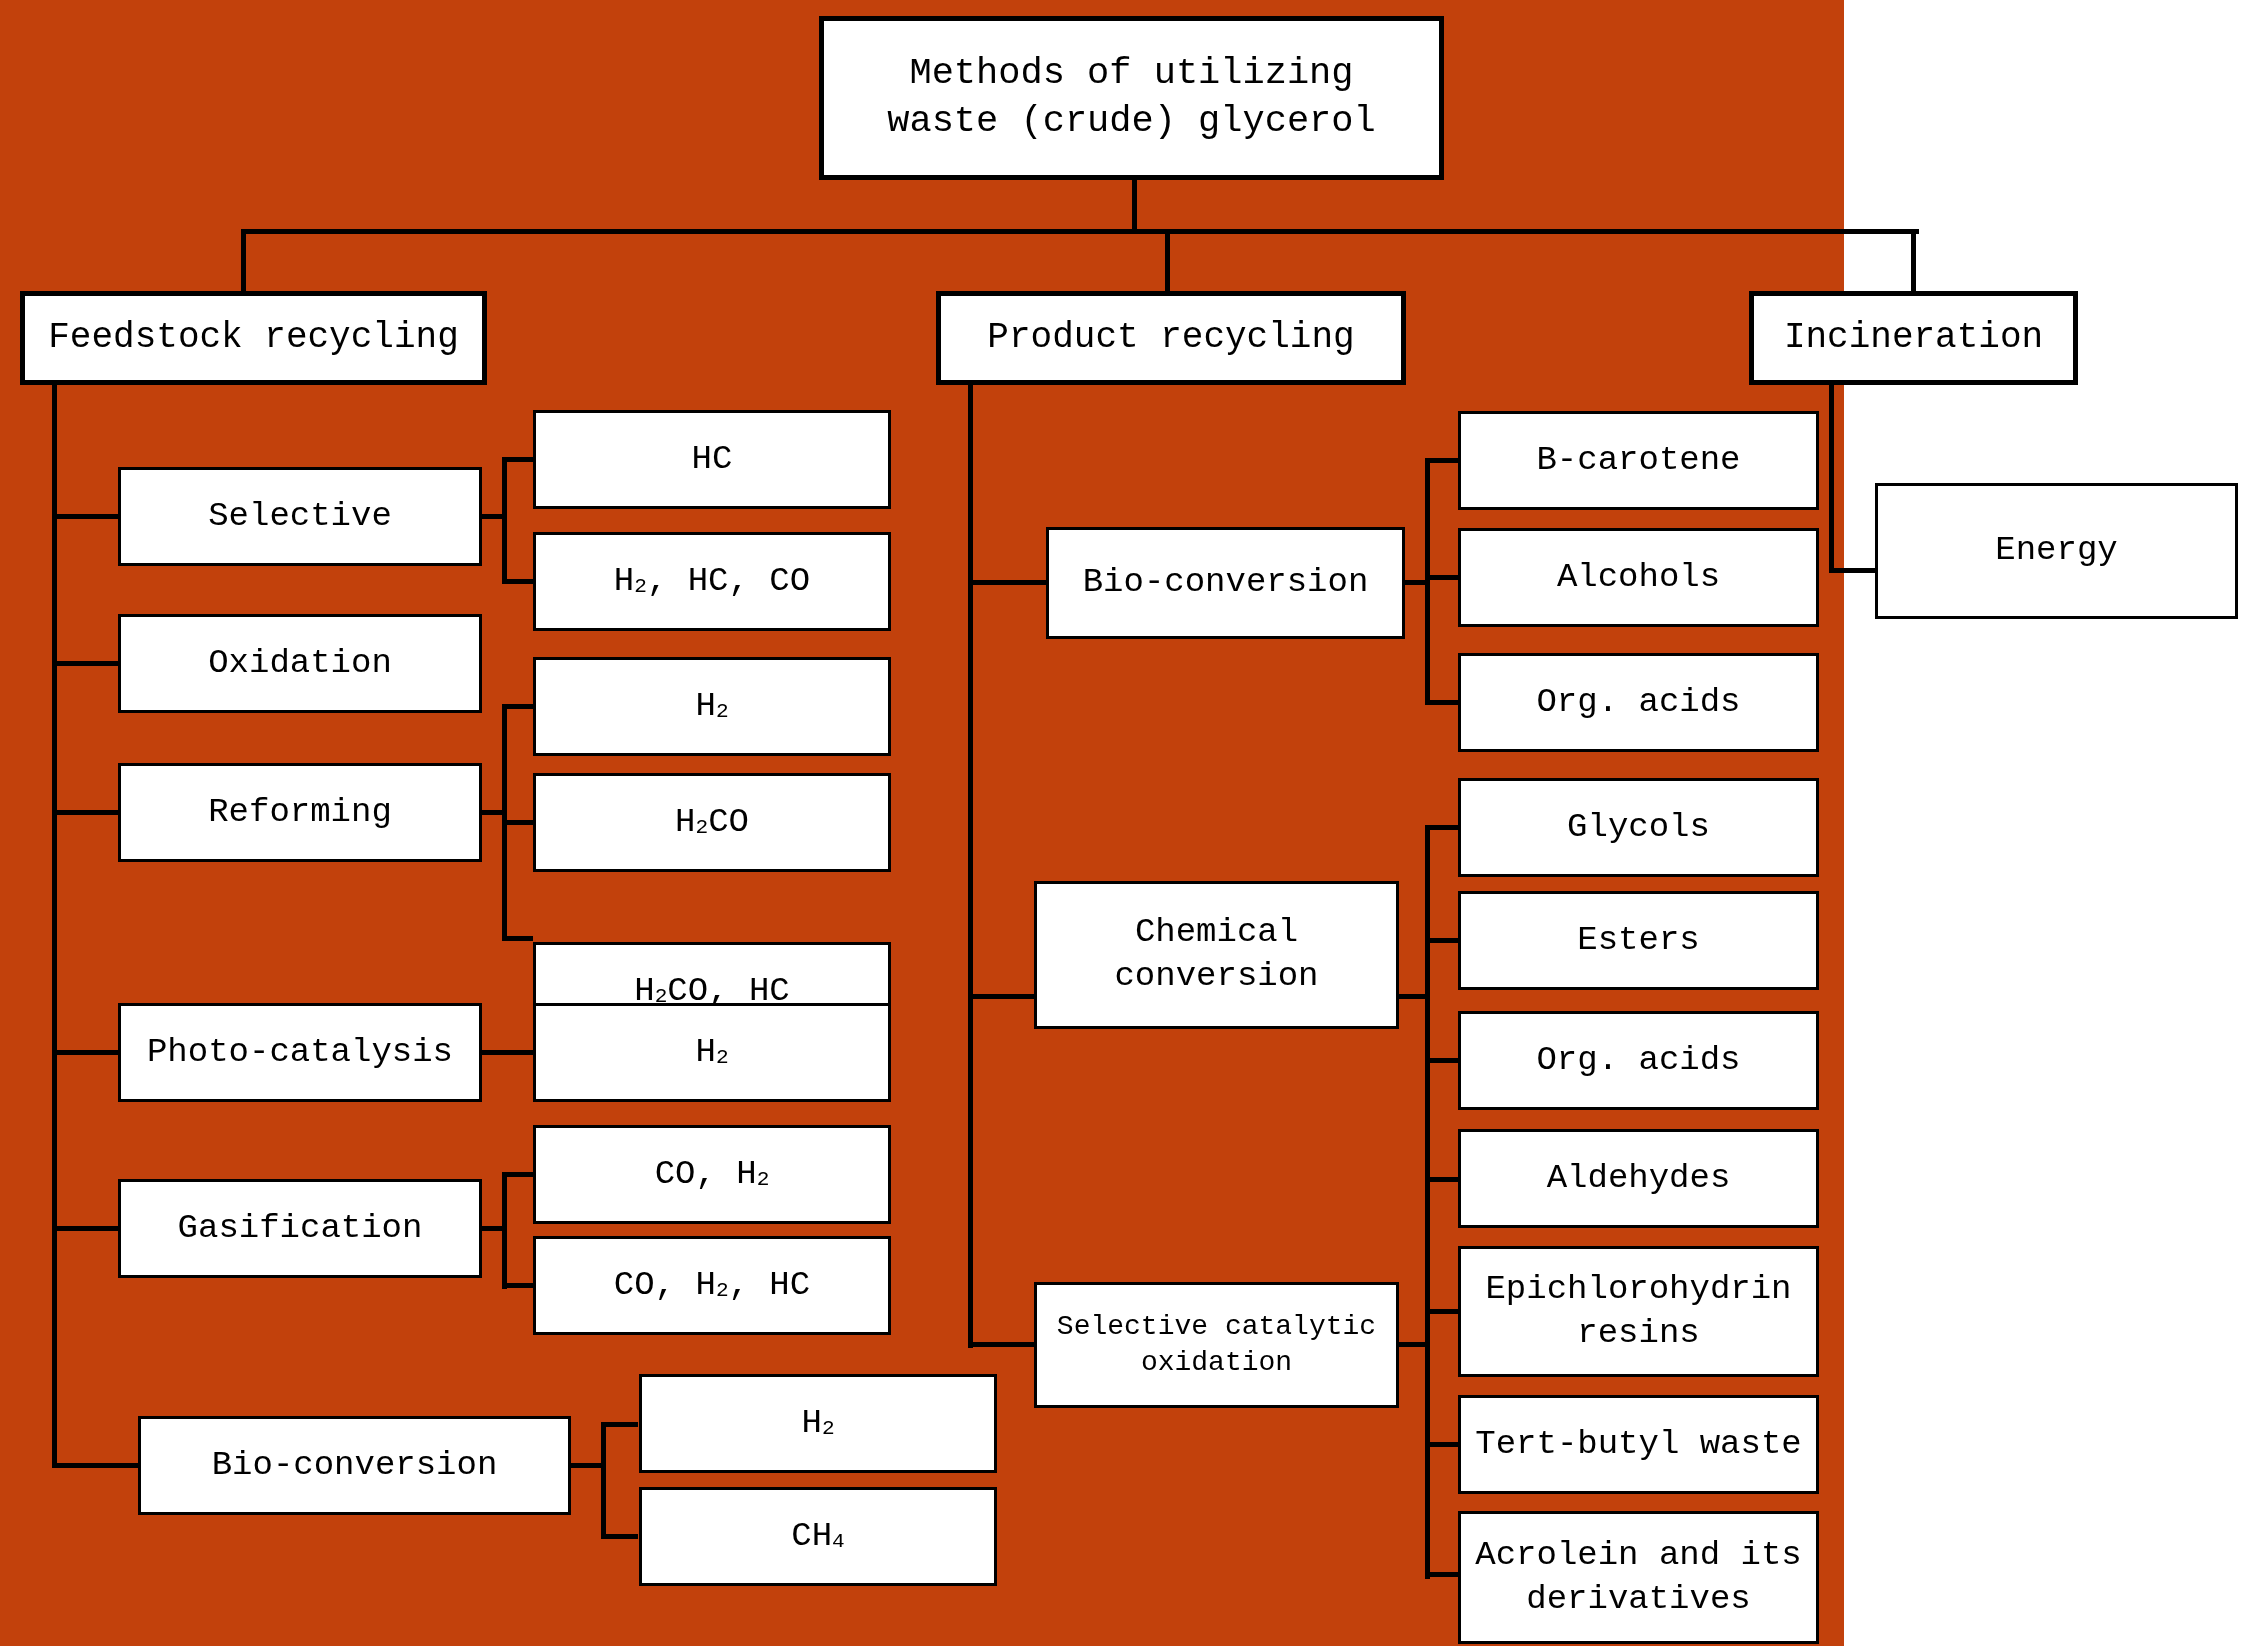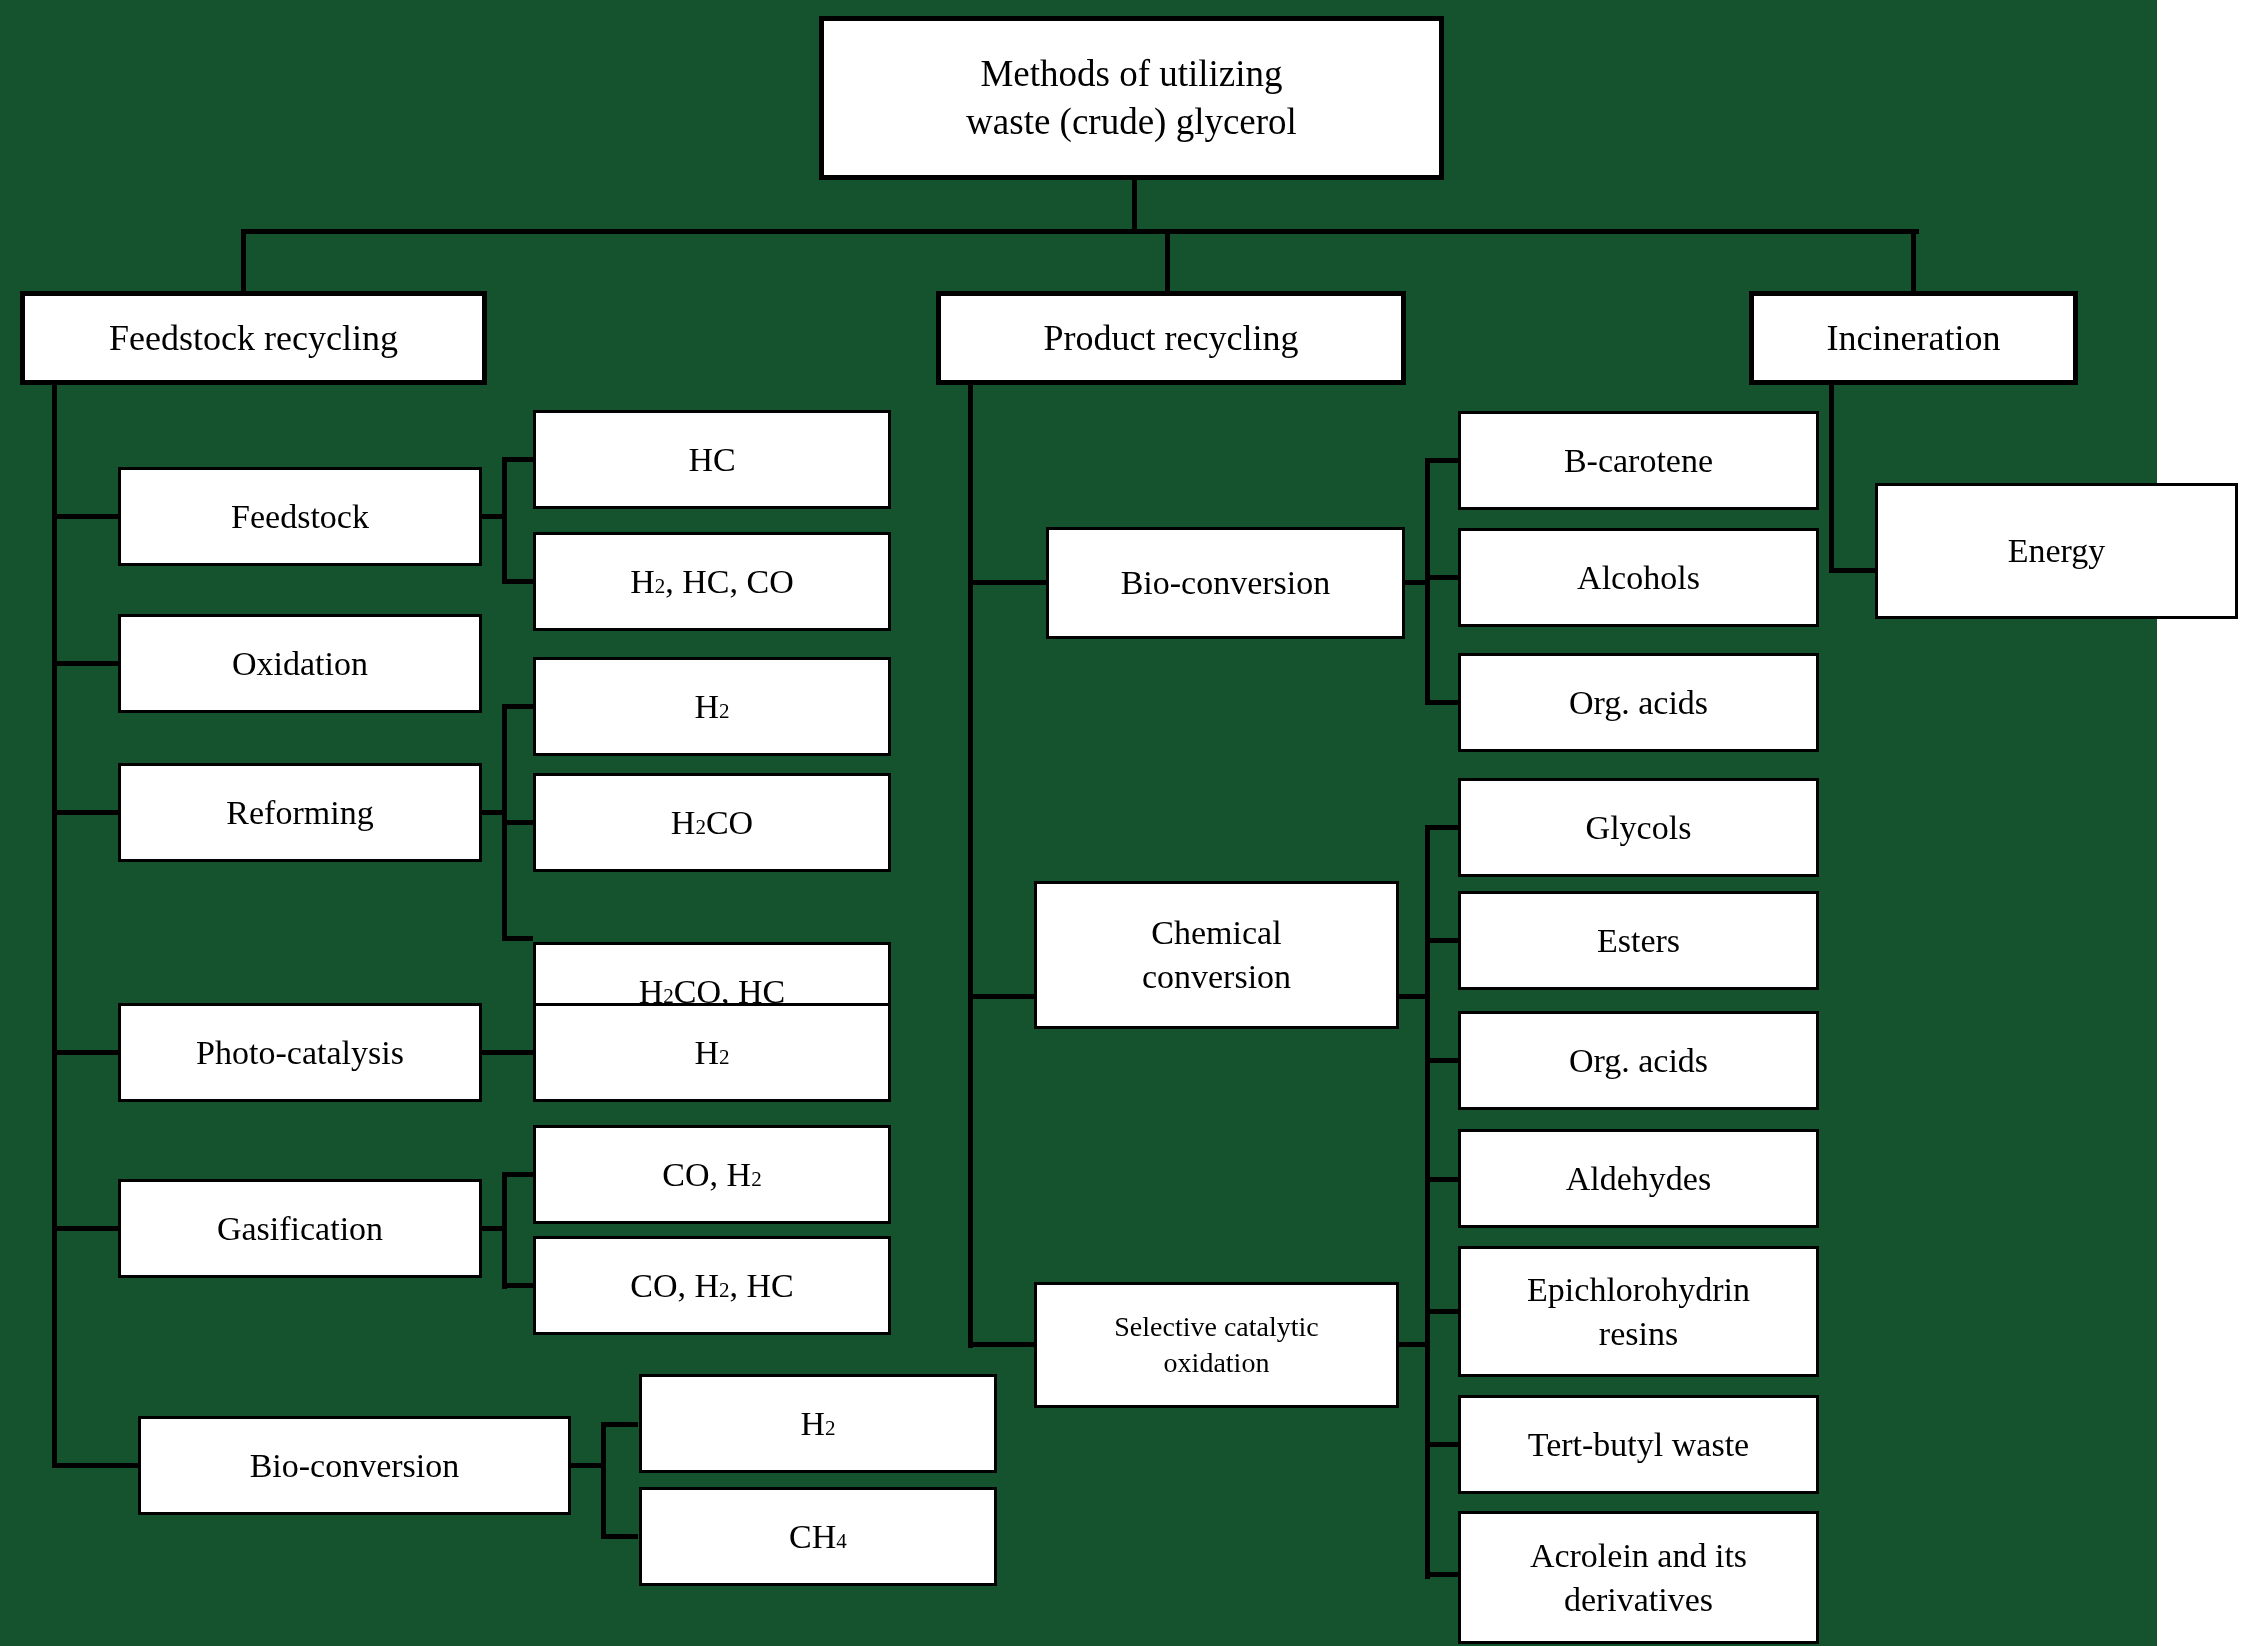--- a/index.html
+++ b/index.html
@@ -1,20 +1,20 @@
 <!DOCTYPE html>
 <html style="font-size:12px"><head>
 <meta charset="utf-8">
 <style>
   html,body{margin:0;padding:0;background:#ffffff;}
   .canvas{
     position:relative;
-    width:2157px;height:1646px;
-    background:#14532d;
-    font-family:Liberation Serif, serif;
+    width:1844px;height:1646px;
+    background:#c2410c;
+    font-family:Liberation Mono, monospace;
     color:#000000;
   }
   .box{
     position:absolute;
     background:#ffffff;
     border:3px solid #000000;
     display:flex;
     align-items:center;
     justify-content:center;
     text-align:center;
@@ -102,21 +102,21 @@
     <div class="line" style="left:1829px;top:568px;width:46px;height:5.2px"></div>
   </div>
 
   <div class="box b7 root" style="left:819px;top:15.7px;width:625px;height:164px">Methods of utilizing
 waste (crude) glycerol</div>
 
   <div class="box b7" style="left:20px;top:291px;width:467px;height:94px">Feedstock recycling</div>
   <div class="box b7" style="left:936px;top:291px;width:470px;height:94px">Product recycling</div>
   <div class="box b7" style="left:1749px;top:291px;width:329px;height:94px">Incineration</div>
 
-  <div class="box" style="left:118px;top:467px;width:364px;height:99px">Feedstock</div>
+  <div class="box" style="left:118px;top:467px;width:364px;height:99px">Selective</div>
   <div class="box" style="left:118px;top:614px;width:364px;height:99px">Oxidation</div>
   <div class="box" style="left:118px;top:763px;width:364px;height:99px">Reforming</div>
   <div class="box" style="left:118px;top:1003px;width:364px;height:99px">Photo-catalysis</div>
   <div class="box" style="left:118px;top:1179px;width:364px;height:99px">Gasification</div>
   <div class="box" style="left:138px;top:1416px;width:433px;height:99px">Bio-conversion</div>
 
   <div class="box" style="left:533px;top:410px;width:358px;height:99px">HC</div>
   <div class="box" style="left:533px;top:532px;width:358px;height:99px">H<sub>2</sub>, HC, CO</div>
   <div class="box" style="left:533px;top:657px;width:358px;height:99px">H<sub>2</sub></div>
   <div class="box" style="left:533px;top:773px;width:358px;height:99px">H<sub>2</sub>CO</div>

